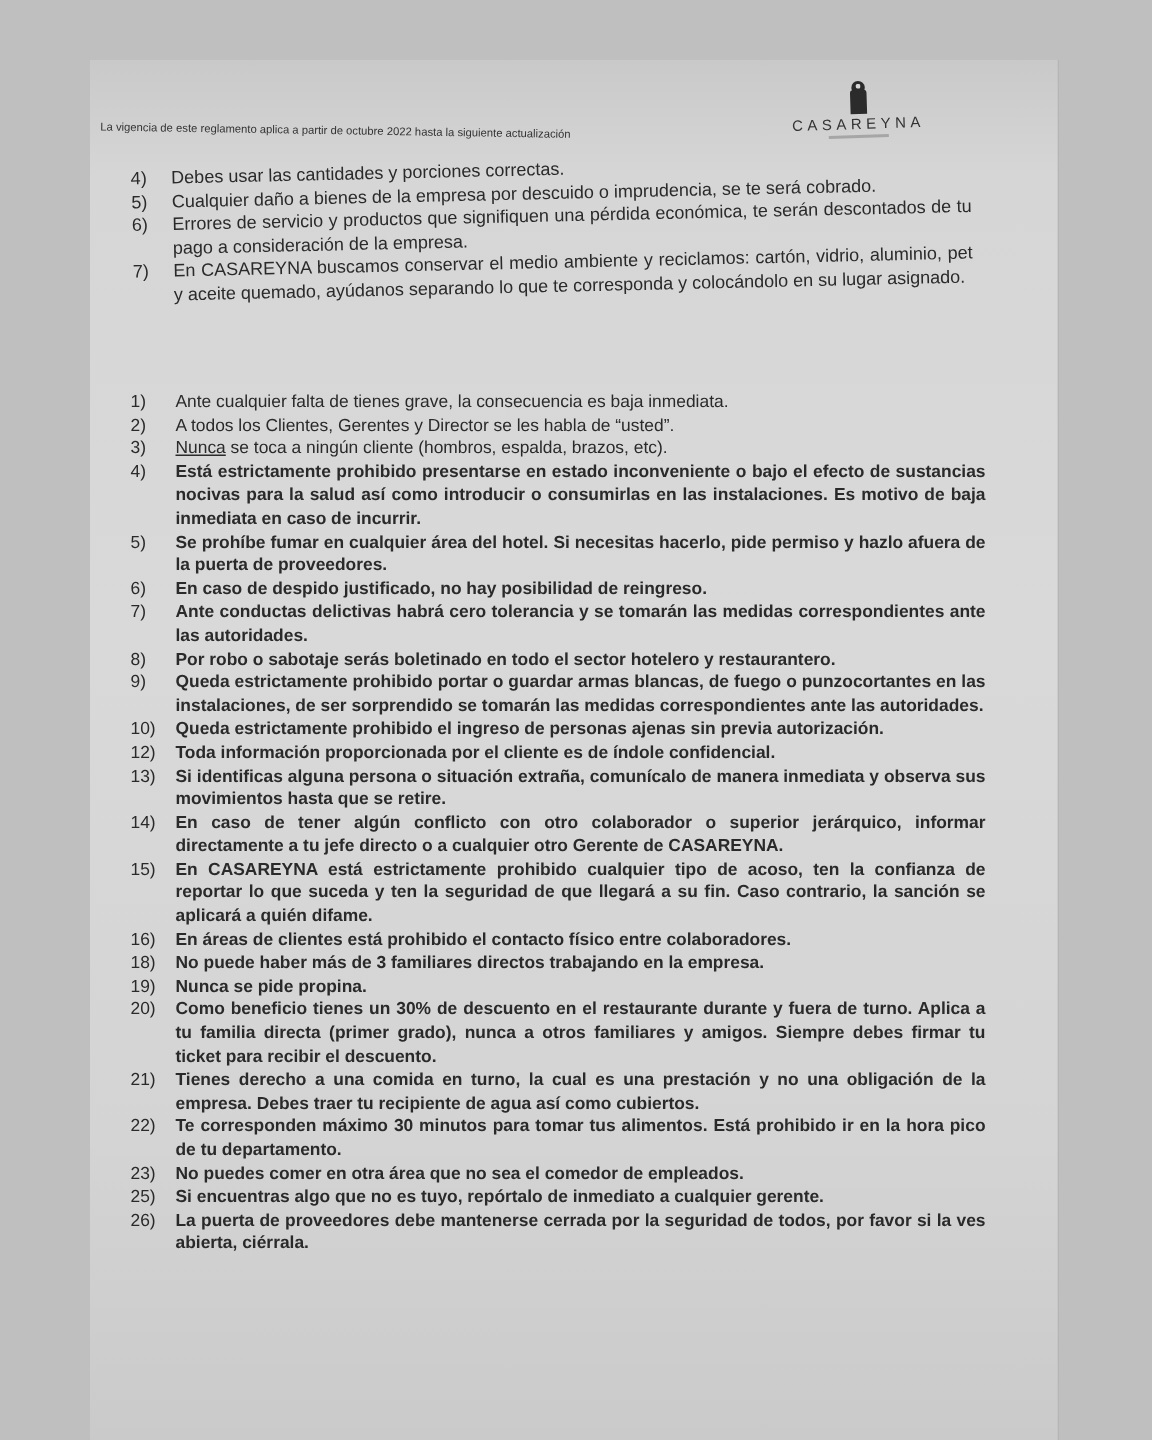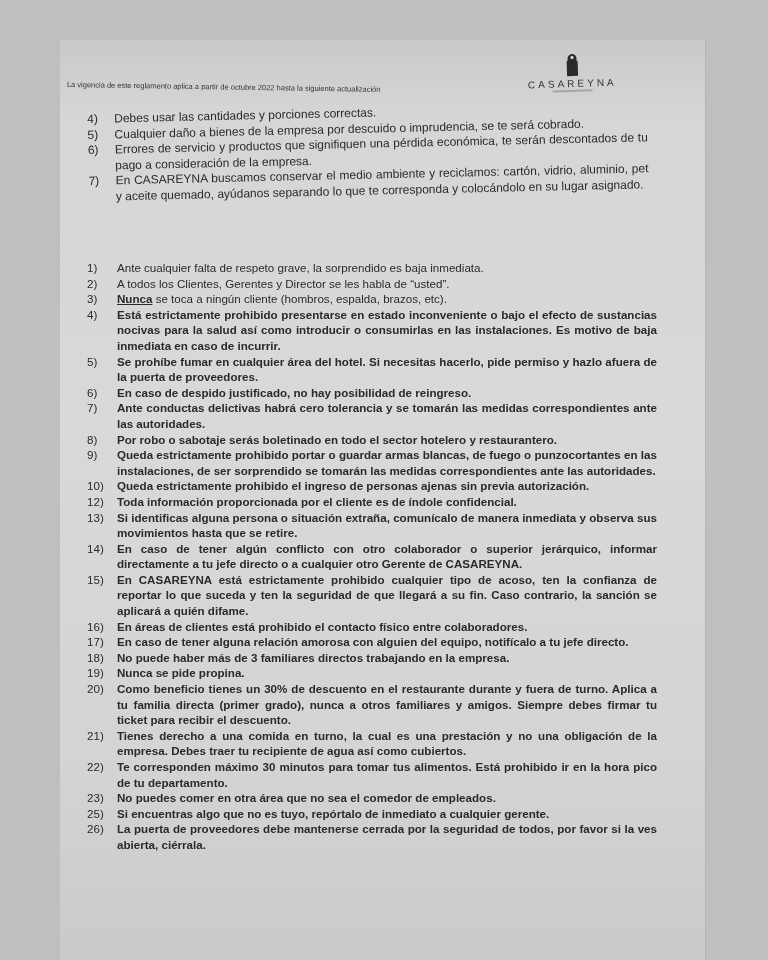--- a/index.html
+++ b/index.html
@@ -56,21 +56,21 @@
       font-size: 13px; font-weight: bold; color: #222;
     }
     .block2 {
       position: absolute; left: 27px; top: 220px; width: 570px;
       font-size: 11.6px; line-height: 15.6px;
     }
     .item { display: flex; align-items: flex-start; }
     .num { width: 27px; flex: 0 0 27px; text-align: left; }
     .block2 .num { width: 30px; flex: 0 0 30px; }
     .txt { flex: 1; text-align: justify; }
-    .txt u { font-weight: bold; }
+    .txt u { font-weight: normal; }
     .page-num {
       position: absolute; left: 634px; top: 935px;
       font-size: 13px; font-weight: bold; color: #222;
     }
     .block2 .item:nth-child(n+4) .txt { transform: none; font-weight: bold; }
   </style>
 </head>
 <body>
 
 <div class="page">
@@ -102,21 +102,21 @@
     <div class="item">
       <span class="num">7)</span>
       <span class="txt">En CASAREYNA buscamos conservar el medio ambiente y reciclamos: cartón, vidrio, aluminio, pet y aceite quemado, ayúdanos separando lo que te corresponda y colocándolo en su lugar asignado.</span>
     </div>
   </div>
 
 
   <div class="block2">
     <div class="item">
         <span class="num">1)</span>
-        <span class="txt">Ante cualquier falta de respeto grave, la sorprendido es baja inmediata.</span>
+        <span class="txt">Ante cualquier falta de tienes grave, la consecuencia es baja inmediata.</span>
       </div>
     <div class="item">
         <span class="num">2)</span>
         <span class="txt">A todos los Clientes, Gerentes y Director se les habla de “usted”.</span>
       </div>
     <div class="item">
         <span class="num">3)</span>
         <span class="txt"><u>Nunca</u><span> se toca a ningún cliente (hombros, espalda, brazos, etc).</span></span>
       </div>
     <div class="item">
@@ -161,24 +161,20 @@
       </div>
     <div class="item">
         <span class="num">15)</span>
         <span class="txt">En CASAREYNA está estrictamente prohibido cualquier tipo de acoso, ten la confianza de reportar lo que suceda y ten la seguridad de que llegará a su fin. Caso contrario, la sanción se aplicará a quién difame.</span>
       </div>
     <div class="item">
         <span class="num">16)</span>
         <span class="txt">En áreas de clientes está prohibido el contacto físico entre colaboradores.</span>
       </div>
     <div class="item">
-        <span class="num">17)</span>
-        <span class="txt">En caso de tener alguna relación amorosa con alguien del equipo, notifícalo a tu jefe directo.</span>
-      </div>
-    <div class="item">
         <span class="num">18)</span>
         <span class="txt">No puede haber más de 3 familiares directos trabajando en la empresa.</span>
       </div>
     <div class="item">
         <span class="num">19)</span>
         <span class="txt">Nunca se pide propina.</span>
       </div>
     <div class="item">
         <span class="num">20)</span>
         <span class="txt">Como beneficio tienes un 30% de descuento en el restaurante durante y fuera de turno. Aplica a tu familia directa (primer grado), nunca a otros familiares y amigos. Siempre debes firmar tu ticket para recibir el descuento.</span>

